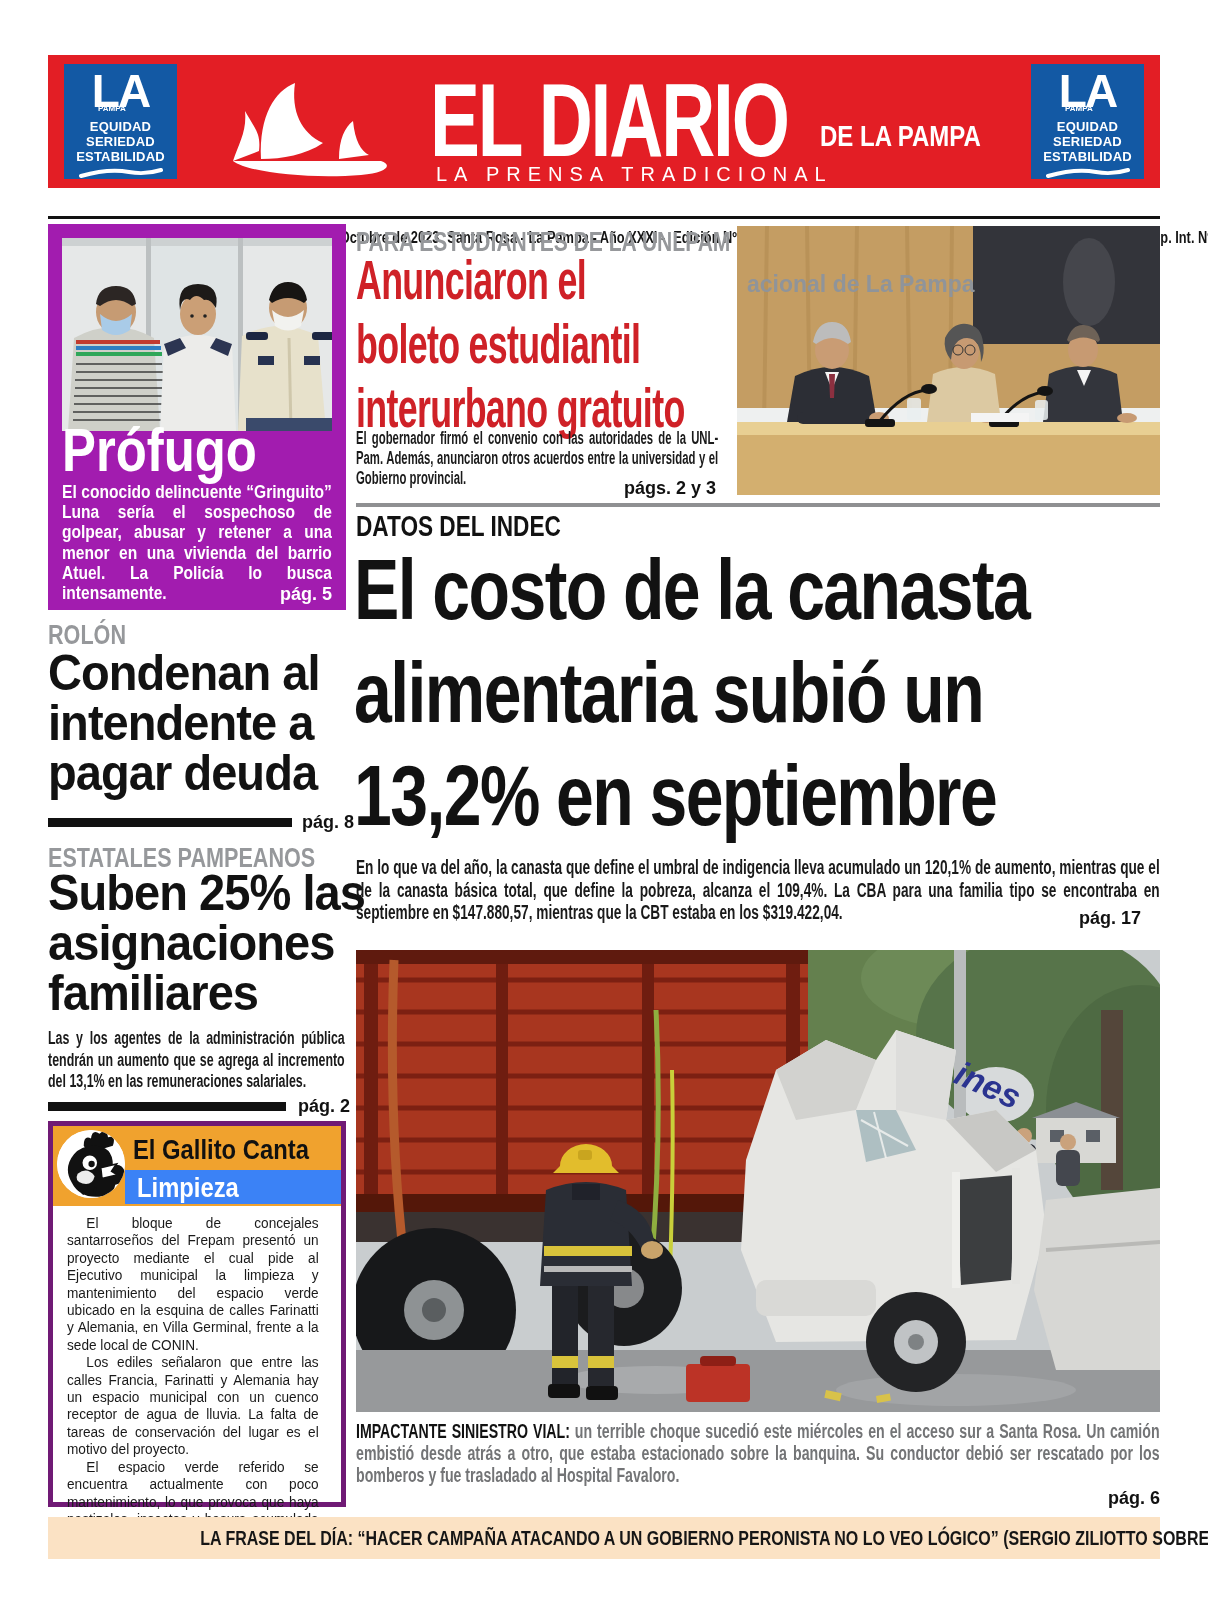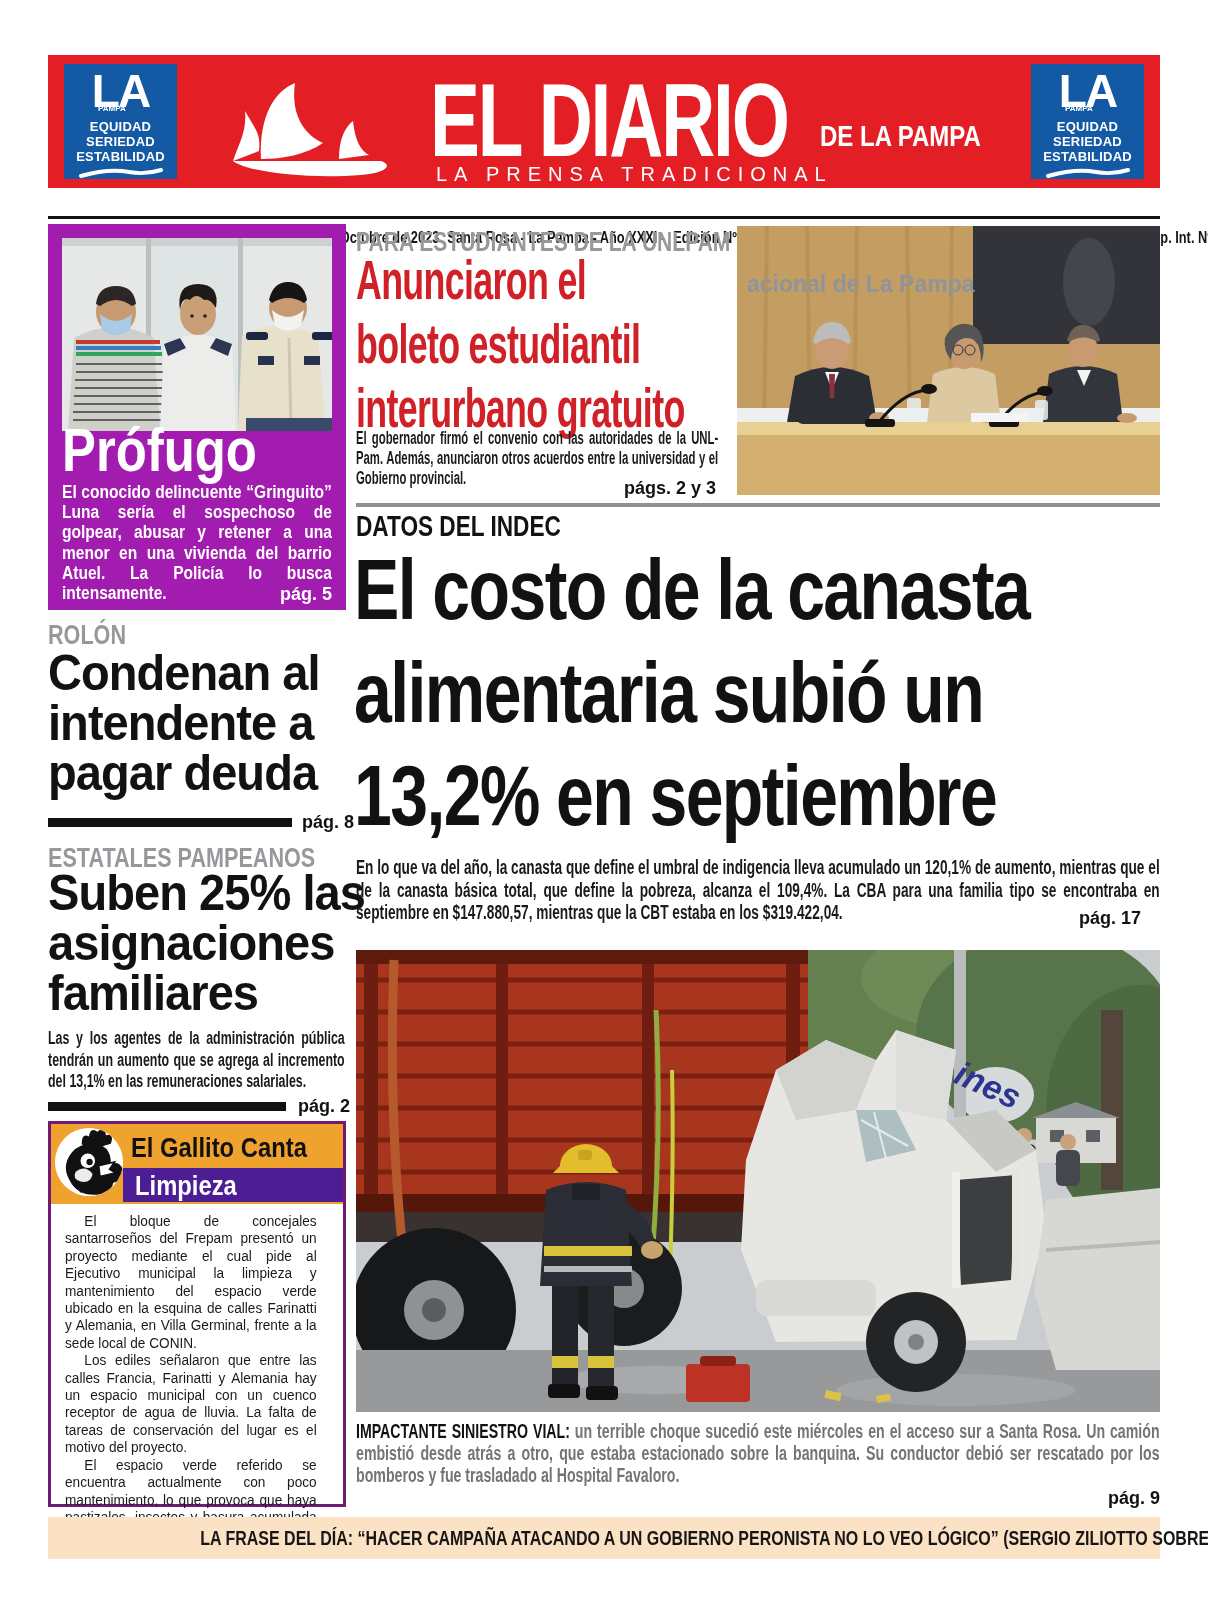--- a/index.html
+++ b/index.html
@@ -19,24 +19,24 @@
   
   .kicker{font-weight:bold;color:#96989b;font-size:27px;}
   .kicker-dark{color:#121212;}
   .hl{font-weight:bold;color:#121212;}
   .red{color:#cf2127;}
   .deck{font-weight:bold;color:#1a1a1a;line-height:1.2;}
   .pageref{font-weight:bold;font-size:18px;color:#111;}
   .rule{background:#111;}
   .grayrule{background:#8f9092;}
   
-  #gallito-box{left:48px;top:1121px;width:298px;height:386px;background:#fff;border:3px solid #701a75;box-sizing:border-box;}
+  #gallito-box{left:48px;top:1121px;width:298px;height:386px;background:#fff;border:5px solid #701a75;box-sizing:border-box;}
   #gallito-header{position:absolute;left:0;top:0;right:0;height:80px;background:#f0a22e;}
   #gallito-circle{position:absolute;left:4px;top:4px;width:68px;height:68px;border-radius:50%;background:#fff;overflow:hidden;}
-  #gallito-bar{position:absolute;left:72px;top:44px;right:0;height:34px;background:#4c1d95;}
+  #gallito-bar{position:absolute;left:72px;top:44px;right:0;height:34px;background:#3b82f6;}
   #gallito-body{position:absolute;left:14px;top:88px;width:252px;}
   #gallito-body p{margin:0;text-indent:22px;font-size:15.5px;line-height:17.4px;color:#1a1a1a;}
   
   #frase-bar{left:48px;top:1517px;width:1112px;height:42px;background:#fbe2c4;text-align:center;}
   #frase-bar span{display:inline-block;transform:scaleX(.8);transform-origin:center;
      font-weight:bold;font-size:20px;line-height:42px;white-space:pre;color:#161616;}
   
   #dateline{left:48px;top:193px;width:1112px;text-align:center;white-space:pre;}
   #dateline .in{display:inline-block;transform:scaleX(.8);transform-origin:center;font-weight:bold;font-size:16px;white-space:pre;}
   #dateline .sep{margin-left:10px;}
@@ -340,19 +340,19 @@
     <rect x="188" y="296" width="88" height="10" fill="#d9c33b"></rect>
     <rect x="188" y="316" width="88" height="6" fill="#b9b9b9"></rect>
     <path d="M262,250 q30,10 36,40 l-12,10 q-12,-24 -32,-30z" fill="#2a2d35"></path>
     <ellipse cx="296" cy="300" rx="11" ry="9" fill="#c9a36a"></ellipse>
     <rect x="216" y="234" width="28" height="16" fill="#20222a"></rect>
     <path d="M204,216 a26,22 0 0 1 52,0 l7,7 h-66 l7,-7z" fill="#e2bd2c"></path>
     <rect x="222" y="200" width="14" height="10" rx="3" fill="#c9a51f"></rect>
   </svg>
 
   <div class="abs cx just" style="left:356px;top:1420px;width:1135px;transform:scaleX(.708);font-size:20px;line-height:22px;font-weight:bold;"><span style="color:#111;">IMPACTANTE SINIESTRO VIAL:</span><span class="capgray"> un terrible choque sucedió este miércoles en el acceso sur a Santa Rosa. Un camión embistió desde atrás a otro, que estaba estacionado sobre la banquina. Su conductor debió ser rescatado por los bomberos y fue trasladado al Hospital Favaloro.</span></div>
-  <div class="abs pageref" style="left:1060px;top:1488px;width:100px;text-align:right;">pág. 9</div>
+  <div class="abs pageref" style="left:1060px;top:1488px;width:100px;text-align:right;">pág. 6</div>
 
   <div class="abs" id="frase-bar">
     <span>LA FRASE DEL DÍA: “HACER CAMPAÑA ATACANDO A UN GOBIERNO PERONISTA NO LO VEO LÓGICO” (SERGIO ZILIOTTO SOBRE JUAN SCHIARETTI). pág. 3</span>
   </div>
 
 </div>
 
 </body></html>

